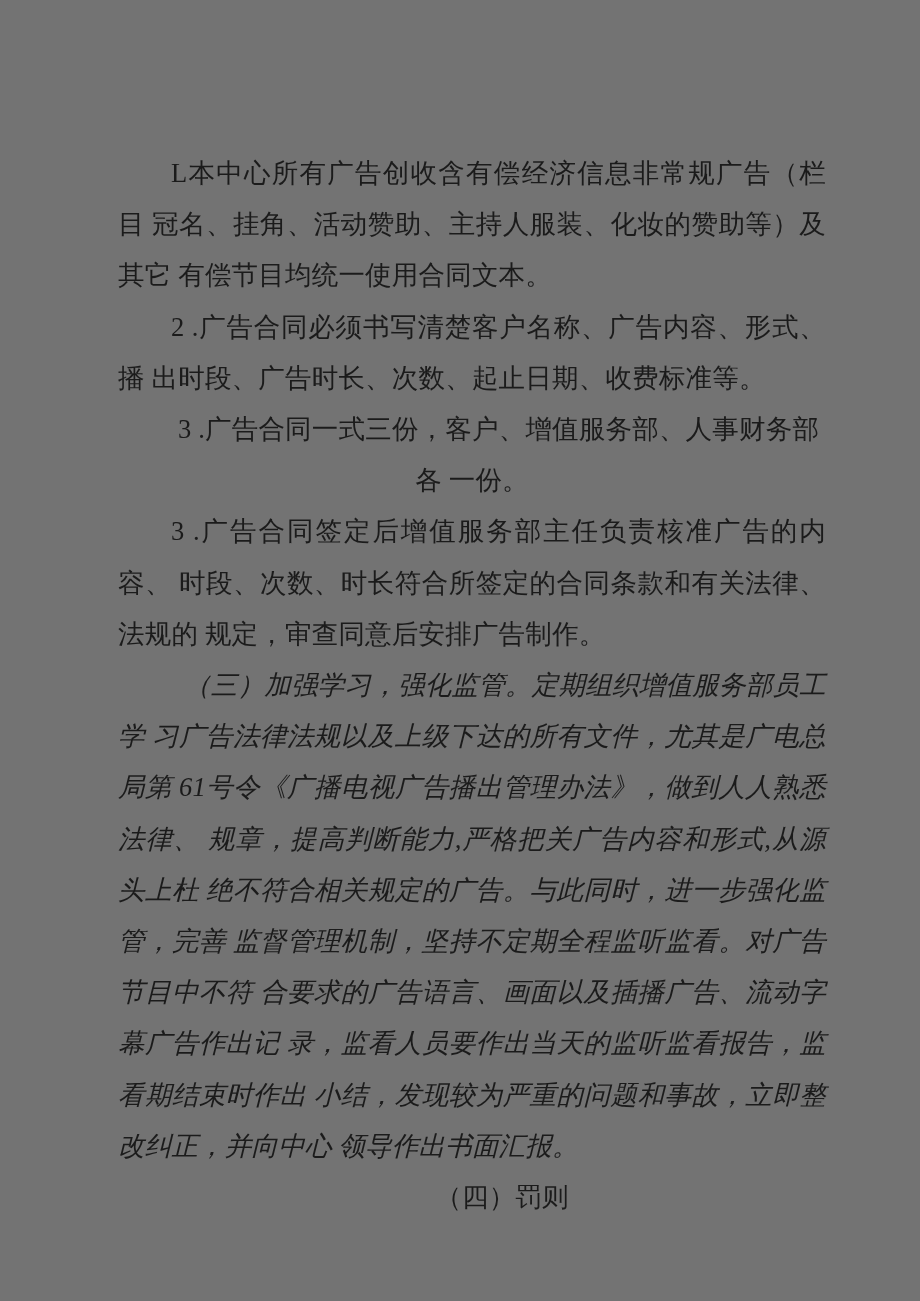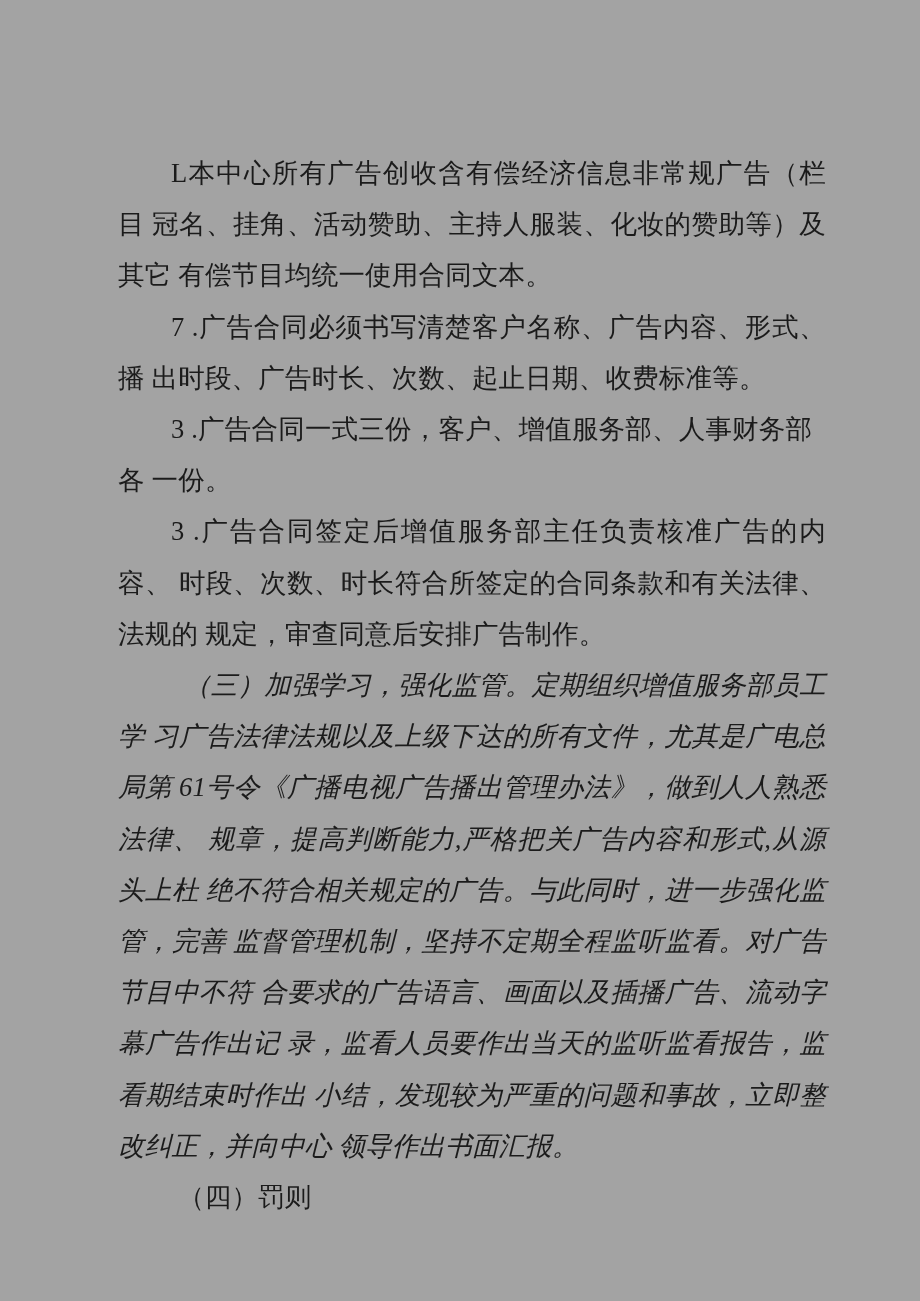--- a/index.html
+++ b/index.html
@@ -8,21 +8,21 @@
     padding: 0;
     background: #ffffff;
   }
   body {
     font-family: "Liberation Serif", "DejaVu Serif", serif;
   }
   .page {
     position: relative;
     width: 920px;
     height: 1301px;
-    background: #a3a3a3;
+    background: #737373;
     overflow: hidden;
     box-sizing: border-box;
   }
   .text-body {
     position: absolute;
     left: 118px;
     top: 148px;
     width: 708px;
   }
   .para {
@@ -38,32 +38,32 @@
     -webkit-font-smoothing: antialiased;
   }
   .para.sub-indent {
     text-indent: 60px;
   }
   .para.heading-indent {
     text-indent: 66px;
     font-style: italic;
   }
   .para.short {
-    text-align: left;
+    text-align: center;
   }
 </style>
 </head>
 <body>
 
 <div class="page">
   <div class="text-body">
 
     <p class="para">L本中心所有广告创收含有偿经济信息非常规广告（栏目  冠名、挂角、活动赞助、主持人服装、化妆的赞助等）及其它 有偿节目均统一使用合同文本。</p>
 
-    <p class="para">7 .广告合同必须书写清楚客户名称、广告内容、形式、播  出时段、广告时长、次数、起止日期、收费标准等。</p>
+    <p class="para">2 .广告合同必须书写清楚客户名称、广告内容、形式、播  出时段、广告时长、次数、起止日期、收费标准等。</p>
 
     <p class="para short">3 .广告合同一式三份，客户、增值服务部、人事财务部各 一份。</p>
 
     <p class="para">3 .广告合同签定后增值服务部主任负责核准广告的内容、 时段、次数、时长符合所签定的合同条款和有关法律、法规的 规定，审查同意后安排广告制作。</p>
 
 
     <p class="para heading-indent">（三）加强学习，强化监管。定期组织增值服务部员工学 习广告法律法规以及上级下达的所有文件，尤其是广电总局第 61号令《广播电视广告播出管理办法》，做到人人熟悉法律、 规章，提高判断能力,严格把关广告内容和形式,从源头上杜 绝不符合相关规定的广告。与此同时，进一步强化监管，完善 监督管理机制，坚持不定期全程监听监看。对广告节目中不符  合要求的广告语言、画面以及插播广告、流动字幕广告作出记 录，监看人员要作出当天的监听监看报告，监看期结束时作出 小结，发现较为严重的问题和事故，立即整改纠正，并向中心 领导作出书面汇报。</p>
 
     <p class="para sub-indent short">（四）罚则</p>
 

